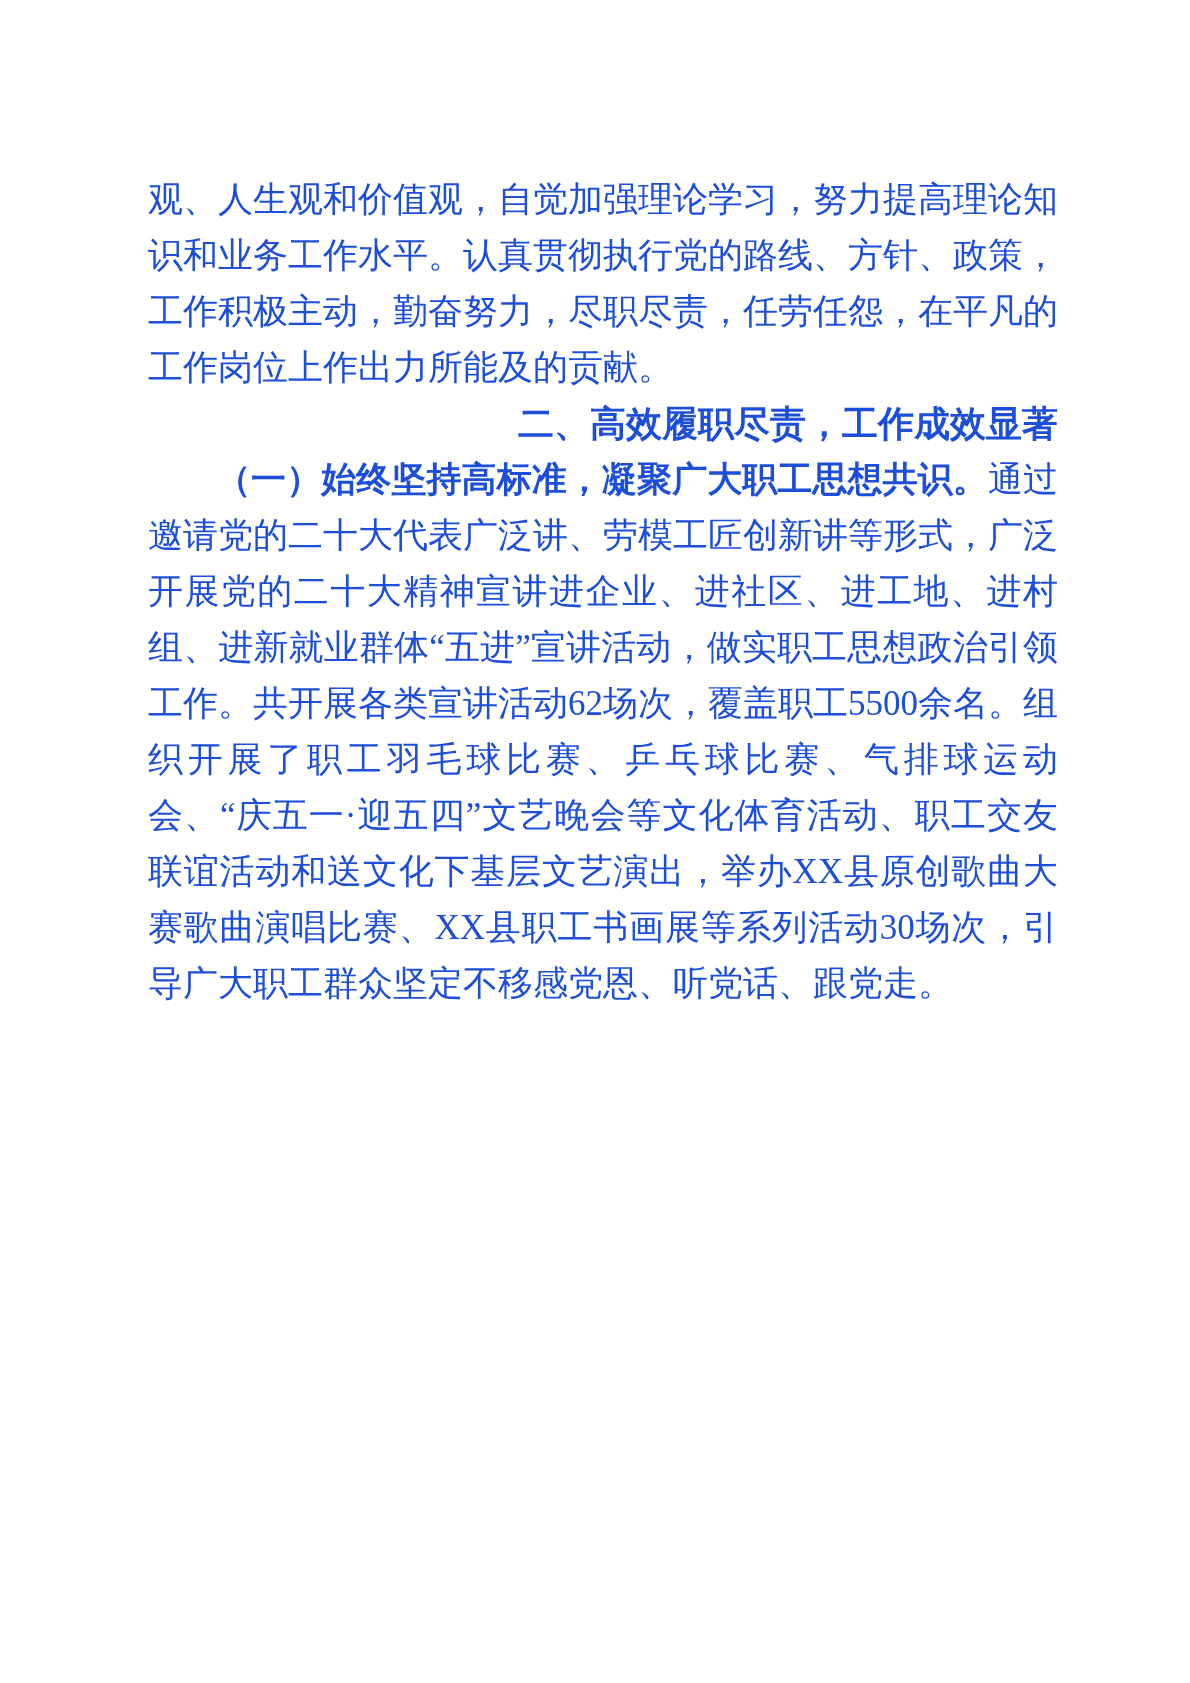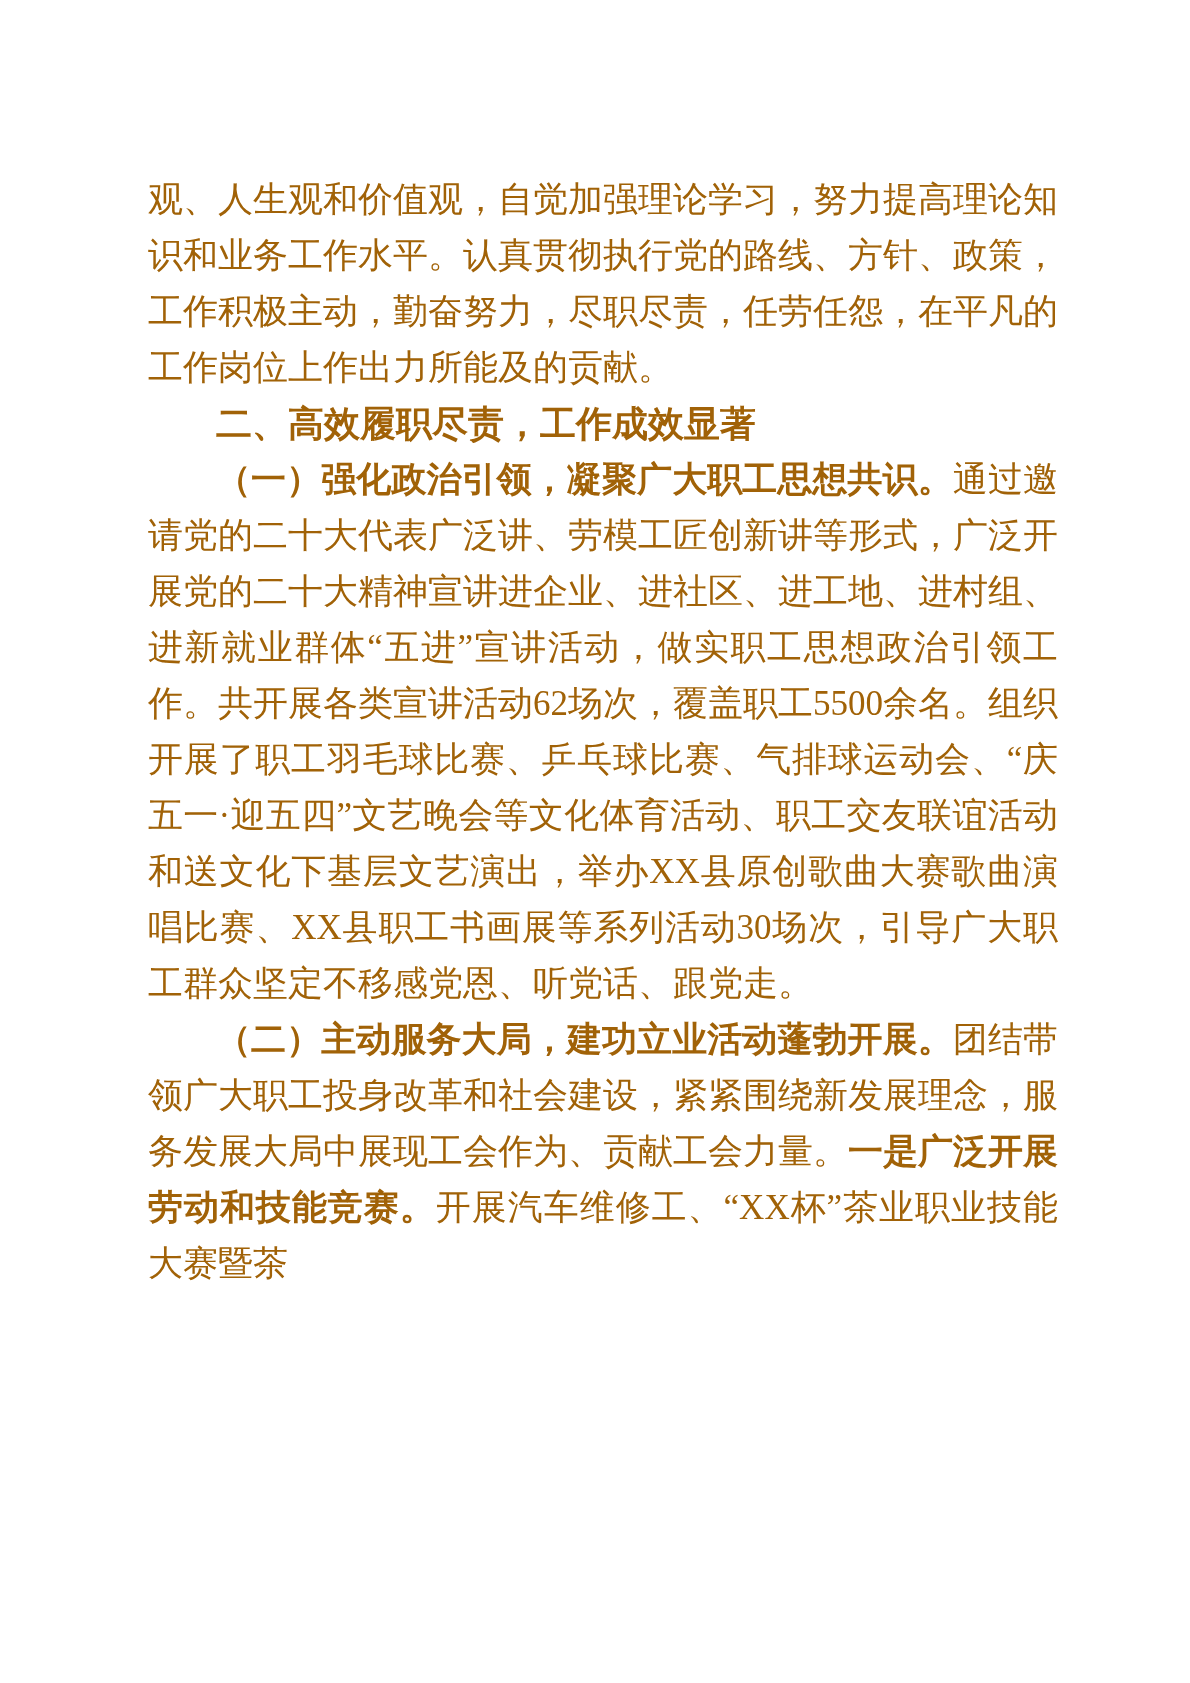--- a/index.html
+++ b/index.html
@@ -18,42 +18,41 @@
     position: absolute;
     left: 148px;
     top: 172px;
     width: 910px;
   }
   p.para {
     margin: 0;
     padding: 0;
     font-size: 35px;
     line-height: 56px;
-    color: #a16207;
+    color: #1d4ed8;
     text-align: justify;
     text-justify: inter-ideograph;
     word-break: break-all;
     font-family: "Liberation Serif", "DejaVu Serif", serif;
   }
   p.para.indent {
     text-indent: 68px;
   }
   p.para.heading {
     font-family: "Liberation Sans", "DejaVu Sans", sans-serif;
     font-weight: bold;
     font-size: 36px;
-    text-align: left;
+    text-align: right;
   }
   .run-bold {
     font-weight: bold;
   }
 </style>
 </head>
 <body>
 
 <div class="page">
   <div class="text-area" id="text-area">
       <p class="para body"><span class="run-regular">观、人生观和价值观，自觉加强理论学习，努力提高理论知识和业务工作水平。认真贯彻执行党的路线、方针、政策，工作积极主动，勤奋努力，尽职尽责，任劳任怨，在平凡的工作岗位上作出力所能及的贡献。</span></p>
       <p class="para heading indent"><span class="run-bold">二、高效履职尽责，工作成效显著</span></p>
-      <p class="para body indent"><span class="run-bold">（一）强化政治引领，凝聚广大职工思想共识。</span><span class="run-regular">通过邀请党的二十大代表广泛讲、劳模工匠创新讲等形式，广泛开展党的二十大精神宣讲进企业、进社区、进工地、进村组、进新就业群体“五进”宣讲活动，做实职工思想政治引领工作。共开展各类宣讲活动62场次，覆盖职工5500余名。组织开展了职工羽毛球比赛、乒乓球比赛、气排球运动会、“庆五一·迎五四”文艺晚会等文化体育活动、职工交友联谊活动和送文化下基层文艺演出，举办XX县原创歌曲大赛歌曲演唱比赛、XX县职工书画展等系列活动30场次，引导广大职工群众坚定不移感党恩、听党话、跟党走。</span></p>
-      <p class="para body indent"><span class="run-bold">（二）主动服务大局，建功立业活动蓬勃开展。</span><span class="run-regular">团结带领广大职工投身改革和社会建设，紧紧围绕新发展理念，服务发展大局中展现工会作为、贡献工会力量。</span><span class="run-bold">一是广泛开展劳动和技能竞赛。</span><span class="run-regular">开展汽车维修工、“XX杯”茶业职业技能大赛暨茶</span></p>
+      <p class="para body indent"><span class="run-bold">（一）始终坚持高标准，凝聚广大职工思想共识。</span><span class="run-regular">通过邀请党的二十大代表广泛讲、劳模工匠创新讲等形式，广泛开展党的二十大精神宣讲进企业、进社区、进工地、进村组、进新就业群体“五进”宣讲活动，做实职工思想政治引领工作。共开展各类宣讲活动62场次，覆盖职工5500余名。组织开展了职工羽毛球比赛、乒乓球比赛、气排球运动会、“庆五一·迎五四”文艺晚会等文化体育活动、职工交友联谊活动和送文化下基层文艺演出，举办XX县原创歌曲大赛歌曲演唱比赛、XX县职工书画展等系列活动30场次，引导广大职工群众坚定不移感党恩、听党话、跟党走。</span></p>
     </div>
 </div>
 
 </body></html>

